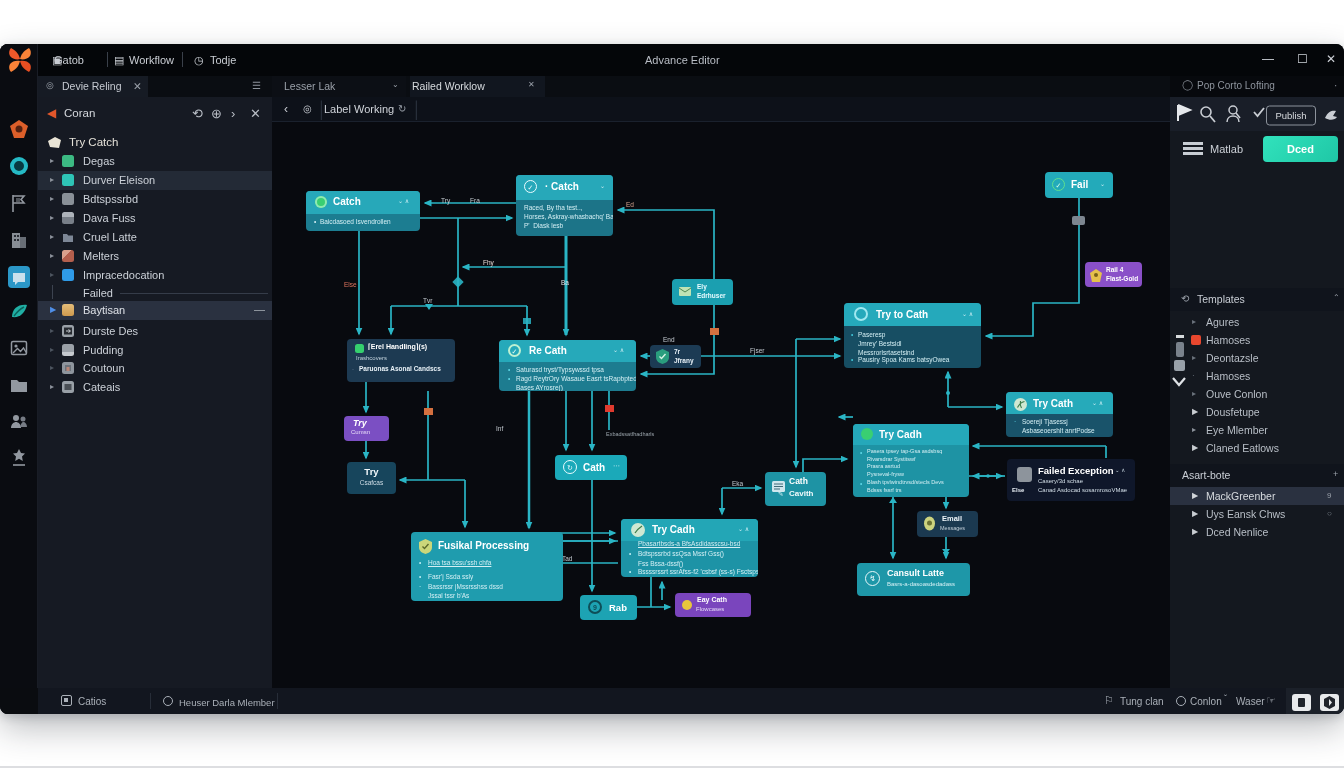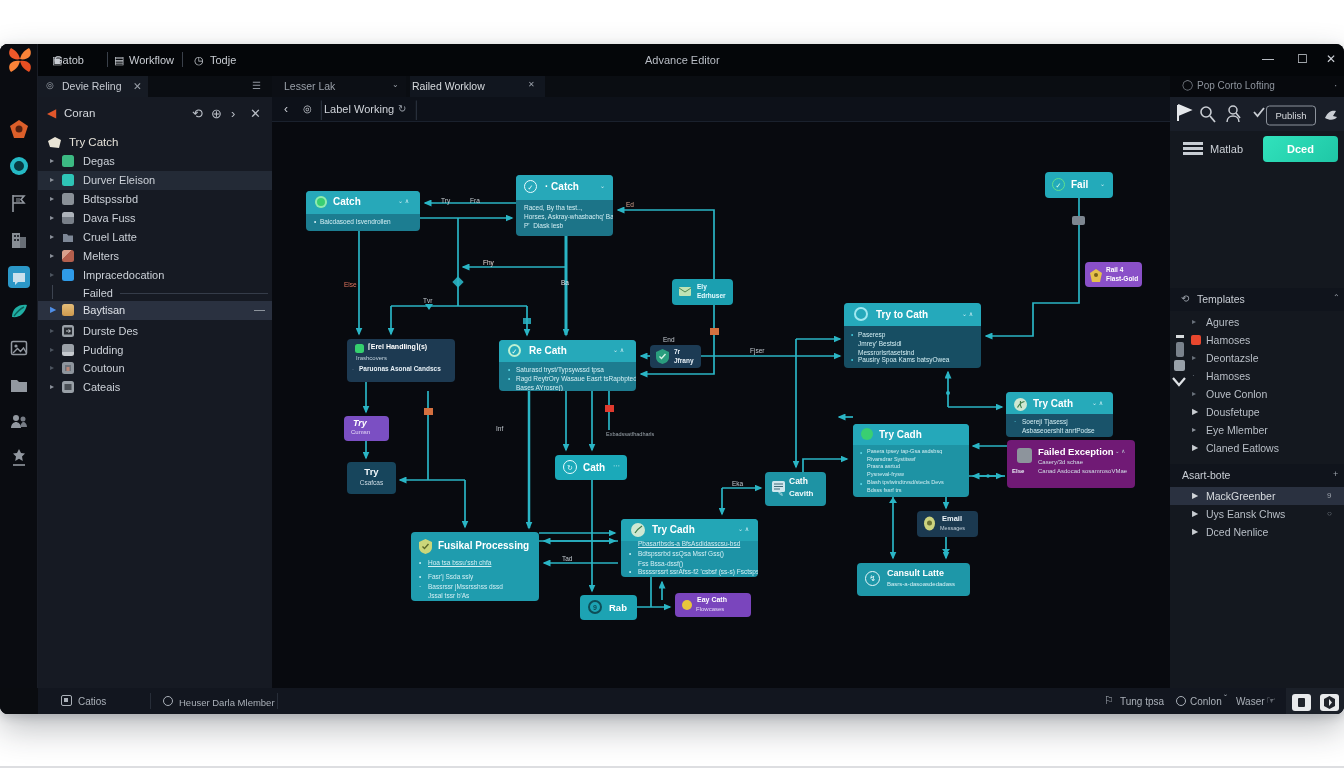--- a/index.html
+++ b/index.html
@@ -452,21 +452,21 @@
           <span class="abs" style="left:8px;top:5px;width:13px;height:13px;"><svg width="13" height="13" viewBox="0 0 13 13">
                 <circle cx="6.5" cy="6.5" r="6.5" fill="#cfe8d2"></circle>
                 <path d="M3.5 9.5 C5 6.5 8 4 10.5 3.5 M6.5 3 C6 5.5 6.2 8 7.5 10" stroke="#3f7d4a" stroke-width="1.2" fill="none"></path>
               </svg></span>
           <span class="ntitle abs" style="left:27px;top:6px;font-size:10px;">Try Cath</span>
           <span class="abs" style="left:86px;top:7px;font-size:6px;color:#cdeef4;">⌄ ∧</span>
           <span class="tiny abs" style="left:8px;top:25px;color:#5fd8e8;">·</span>
           <span class="tiny abs" style="left:16px;top:25px;">Soereji Tjasessj<br>Asbaseoershlt anrtPodse</span>
         </div>
 
-        <div class="node" style="left:1007px;top:440px;width:128px;height:48px;background:#701a75;">
+        <div class="node" style="left:1007px;top:459px;width:128px;height:42px;background:#0f172a;">
           <span class="abs" style="left:10px;top:8px;width:15px;height:15px;border-radius:3px;background:#8d949c;"></span>
           <span class="abs" style="left:31px;top:6px;font-size:9.5px;font-weight:bold;color:#fff;">Failed Exception</span>
           <span class="abs" style="left:108px;top:8px;font-size:5.5px;color:#b9c7d2;">⌄ ∧</span>
           <span class="abs" style="left:31px;top:19px;font-size:6px;color:#d3dfe8;">Casery/3d schae</span>
           <span class="abs" style="left:5px;top:28px;font-size:6px;font-weight:bold;color:#e8eff5;">Else</span>
           <span class="abs" style="left:31px;top:28px;font-size:6px;color:#d3dfe8;">Canad Asdocad sosamrosoVMae</span>
         </div>
 
         <div class="node" style="left:917px;top:511px;width:61px;height:26px;background:#1b3950;">
           <span class="abs" style="left:6px;top:5px;width:13px;height:15px;"><svg width="13" height="15" viewBox="0 0 13 15">
@@ -476,21 +476,21 @@
           <span class="abs" style="left:25px;top:3px;font-size:7.5px;font-weight:bold;color:#f0f6fa;">Email</span>
           <span class="abs" style="left:23px;top:14px;font-size:5.5px;color:#c3d0da;">Messages</span>
         </div>
 
         <div class="node" style="left:857px;top:563px;width:113px;height:33px;background:#1e97a8;">
           <span class="abs" style="left:8px;top:8px;width:15px;height:15px;border-radius:50%;border:1.5px solid #e8f8fb;color:#e8f8fb;font-size:8px;text-align:center;line-height:14px;">↯</span>
           <span class="ntitle abs" style="left:30px;top:5px;font-size:9px;">Cansult Latte</span>
           <span class="abs" style="left:30px;top:18px;font-size:6px;color:#d6f0f5;">Basrs-a-dasoasdedadass</span>
         </div>
 
-        <div class="node" style="left:411px;top:532px;width:128px;height:69px;background:#1f9cae;">
+        <div class="node" style="left:411px;top:532px;width:152px;height:69px;background:#1f9cae;">
           <span class="abs" style="left:8px;top:7px;width:13px;height:15px;"><svg width="13" height="15" viewBox="0 0 13 15">
                 <path d="M6.5 0 L13 3 V8 C13 12 10 14 6.5 15 C3 14 0 12 0 8 V3 Z" fill="#cbd77a"></path>
                 <path d="M3.5 7.5 l2 2 l4-4.5" stroke="#5d6b2a" stroke-width="1.4" fill="none"></path>
               </svg></span>
           <span class="ntitle abs" style="left:27px;top:8px;font-size:10px;">Fusikal Processing</span>
           <span class="tiny abs" style="left:8px;top:26px;color:#bdeef5;">•</span>
           <span class="tiny abs" style="left:17px;top:26px;text-decoration:underline;">Hoa tsa bssu'ssh chfa</span>
           <span class="tiny abs" style="left:8px;top:40px;color:#bdeef5;">•</span>
           <span class="tiny abs" style="left:17px;top:40px;">Fasr'j Ssda ssly</span>
           <span class="tiny abs" style="left:8px;top:50px;color:#bdeef5;">·</span>
@@ -615,21 +615,21 @@
         <div class="abs" style="left:0;top:688px;width:38px;height:26px;background:#0a0c10;"></div>
         <span class="abs" style="left:61px;top:695px;width:11px;height:11px;border:1.3px solid #aab0b8;border-radius:2px;">
             <span class="abs" style="left:2px;top:2px;width:4px;height:4px;background:#aab0b8;"></span>
           </span>
         <span class="abs" style="left:78px;top:696px;font-size:10px;color:#aab0b8;">Catios</span>
         <div class="sdiv" style="left:150px;"></div>
         <span class="abs" style="left:163px;top:696px;width:10px;height:10px;border:1.3px solid #aab0b8;border-radius:50%;"></span>
         <span class="abs" style="left:179px;top:697px;font-size:9.5px;color:#aab0b8;">Heuser Darla Mlember</span>
         <div class="sdiv" style="left:277px;"></div>
         <span class="abs" style="left:1104px;top:694px;font-size:11px;color:#aab0b8;">⚐</span>
-        <span class="abs" style="left:1120px;top:696px;font-size:10px;color:#aab0b8;">Tung tpsa</span>
+        <span class="abs" style="left:1120px;top:696px;font-size:10px;color:#aab0b8;">Tung clan</span>
         <span class="abs" style="left:1176px;top:696px;width:10px;height:10px;border:1.3px solid #aab0b8;border-radius:50%;"></span>
         <span class="abs" style="left:1190px;top:696px;font-size:10px;color:#aab0b8;">Conlon</span>
         <span class="abs" style="left:1224px;top:693px;font-size:9px;color:#aab0b8;">ˇ</span>
         <span class="abs" style="left:1236px;top:696px;font-size:10px;color:#aab0b8;">Waser</span>
         <span class="abs" style="left:1266px;top:694px;font-size:11px;color:#aab0b8;">☞</span>
         <div class="abs" style="left:1286px;top:688px;width:58px;height:26px;background:#1b2029;"></div>
         <div class="abs" style="left:1292px;top:694px;width:19px;height:17px;border-radius:3px;background:#e8eaec;">
             <div class="abs" style="left:6px;top:4px;width:7px;height:9px;background:#20242b;border-radius:1px;"></div>
           </div>
         <div class="abs" style="left:1320px;top:694px;width:19px;height:17px;border-radius:3px;background:#e8eaec;"><svg width="19" height="17" viewBox="0 0 19 17">

